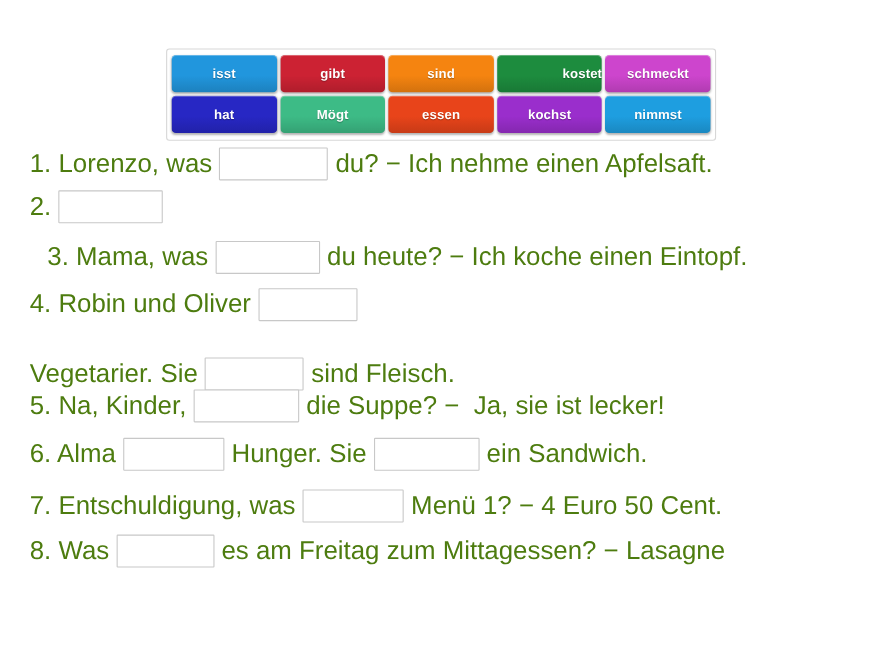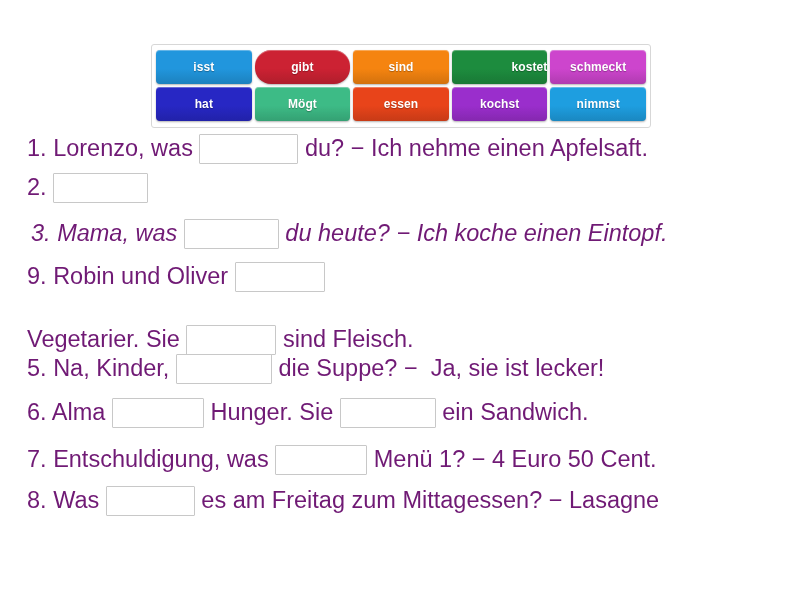--- a/index.html
+++ b/index.html
@@ -29,21 +29,21 @@
     padding: 5px 4px 6px 4px;
     background: #ffffff;
     border: 1px solid #d7d7d7;
     border-radius: 3px;
   }
   .bank-row {
     display: flex;
     gap: 3px;
     justify-content: flex-start;
   }
-  .bank-row + .bank-row { margin-top: 3px; justify-content: flex-end; }
+  .bank-row + .bank-row { margin-top: 3px; }
 
   .tile {
     flex: 1 1 0;
     height: 34px;
     line-height: 34px;
     text-align: center;
     color: #ffffff;
     font-weight: bold;
     font-size: 12px;
     border-radius: 4px;
@@ -62,21 +62,21 @@
     position: absolute;
     left: 27px;
     top: 134px;
     width: 750px;
   }
   .line {
     display: flex;
     align-items: center;
     flex-wrap: nowrap;
     font-size: 23.5px;
-    color: #701a75;
+    color: #4d7c0f;
     white-space: pre;
     line-height: 1.0;
   }
   .line .txt { white-space: pre; }
 
   .blank {
     display: inline-block;
     border: 1px solid #c8c8c8;
     background: #ffffff;
     border-radius: 1px;
@@ -86,39 +86,39 @@
   }
 </style>
 </head>
 <body>
 
 <div id="app">
 
   <div class="word-bank" id="word-bank">
       <div class="bank-row">
         <div class="tile" style="background: linear-gradient(rgb(33, 150, 221) 0%, rgb(33, 150, 221) 55%, rgba(0, 0, 0, 0.14) 100%), rgb(33, 150, 221);">isst</div>
-        <div class="tile" style="background: linear-gradient(rgb(204, 34, 51) 0%, rgb(204, 34, 51) 55%, rgba(0, 0, 0, 0.14) 100%), rgb(204, 34, 51); border-radius: 16px;">gibt</div>
+        <div class="tile" style="background: linear-gradient(rgb(204, 34, 51) 0%, rgb(204, 34, 51) 55%, rgba(0, 0, 0, 0.14) 100%), rgb(204, 34, 51);">gibt</div>
         <div class="tile" style="background: linear-gradient(rgb(245, 132, 16) 0%, rgb(245, 132, 16) 55%, rgba(0, 0, 0, 0.14) 100%), rgb(245, 132, 16);">sind</div>
         <div class="tile" style="background: linear-gradient(rgb(29, 140, 62) 0%, rgb(29, 140, 62) 55%, rgba(0, 0, 0, 0.14) 100%), rgb(29, 140, 62); text-align: right;">kostet</div>
         <div class="tile" style="background: linear-gradient(rgb(205, 69, 205) 0%, rgb(205, 69, 205) 55%, rgba(0, 0, 0, 0.14) 100%), rgb(205, 69, 205);">schmeckt</div>
       </div>
       <div class="bank-row">
         <div class="tile" style="background: linear-gradient(rgb(39, 39, 196) 0%, rgb(39, 39, 196) 55%, rgba(0, 0, 0, 0.14) 100%), rgb(39, 39, 196);">hat</div>
         <div class="tile" style="background: linear-gradient(rgb(61, 187, 134) 0%, rgb(61, 187, 134) 55%, rgba(0, 0, 0, 0.14) 100%), rgb(61, 187, 134);">Mögt</div>
         <div class="tile" style="background: linear-gradient(rgb(232, 68, 26) 0%, rgb(232, 68, 26) 55%, rgba(0, 0, 0, 0.14) 100%), rgb(232, 68, 26);">essen</div>
         <div class="tile" style="background: linear-gradient(rgb(154, 46, 204) 0%, rgb(154, 46, 204) 55%, rgba(0, 0, 0, 0.14) 100%), rgb(154, 46, 204);">kochst</div>
         <div class="tile" style="background: linear-gradient(rgb(30, 158, 224) 0%, rgb(30, 158, 224) 55%, rgba(0, 0, 0, 0.14) 100%), rgb(30, 158, 224);">nimmst</div>
       </div>
     </div>
 
   <div class="lines" id="lines" style="position: absolute;">
       <div class="line" style="position: absolute; top: 0px; left: 0px;"><span class="txt">1. Lorenzo, was </span><span class="blank" style="width: 99px;"></span><span class="txt"> du? − Ich nehme einen Apfelsaft.</span></div>
       <div class="line" style="position: absolute; top: 39px; left: 0px;"><span class="txt">2. </span><span class="blank" style="width: 95px;"></span></div>
-      <div class="line" style="position: absolute; top: 85px; left: 4px; font-style: italic;"><span class="txt">3. Mama, was </span><span class="blank" style="width: 95px;"></span><span class="txt"> du heute? − Ich koche einen Eintopf.</span></div>
-      <div class="line" style="position: absolute; top: 128px; left: 0px;"><span class="txt">9. Robin und Oliver </span><span class="blank" style="width: 90px;"></span></div>
+      <div class="line" style="position: absolute; top: 85px; left: 16px;"><span class="txt">3. Mama, was </span><span class="blank" style="width: 95px;"></span><span class="txt"> du heute? − Ich koche einen Eintopf.</span></div>
+      <div class="line" style="position: absolute; top: 128px; left: 0px;"><span class="txt">4. Robin und Oliver </span><span class="blank" style="width: 90px;"></span></div>
       <div class="line" style="position: absolute; top: 173px; left: 0px; margin-top: 18px;"><span class="txt">Vegetarier. Sie </span><span class="blank" style="width: 90px;"></span><span class="txt"> sind Fleisch.</span></div>
       <div class="line" style="position: absolute; top: 220px; left: 0px;"><span class="txt">5. Na, Kinder, </span><span class="blank" style="width: 96px;"></span><span class="txt"> die Suppe? −  Ja, sie ist lecker!</span></div>
       <div class="line" style="position: absolute; top: 264px; left: 0px;"><span class="txt">6. Alma </span><span class="blank" style="width: 92px;"></span><span class="txt"> Hunger. Sie </span><span class="blank" style="width: 96px;"></span><span class="txt"> ein Sandwich.</span></div>
       <div class="line" style="position: absolute; top: 311px; left: 0px;"><span class="txt">7. Entschuldigung, was </span><span class="blank" style="width: 92px;"></span><span class="txt"> Menü 1? − 4 Euro 50 Cent.</span></div>
       <div class="line" style="position: absolute; top: 352px; left: 0px; text-align: center;"><span class="txt">8. Was </span><span class="blank" style="width: 89px;"></span><span class="txt"> es am Freitag zum Mittagessen? − Lasagne</span></div>
     </div>
 
 </div>
 
 </body></html>

